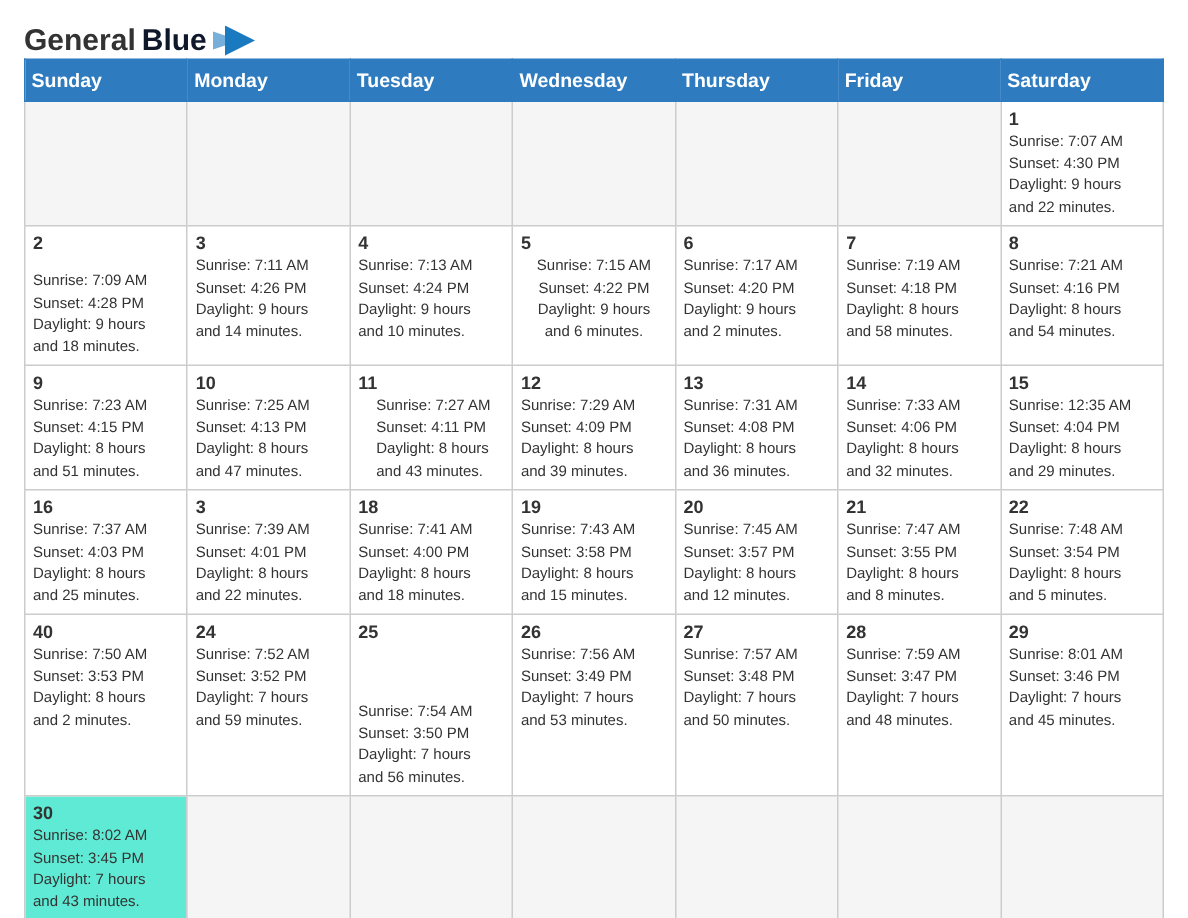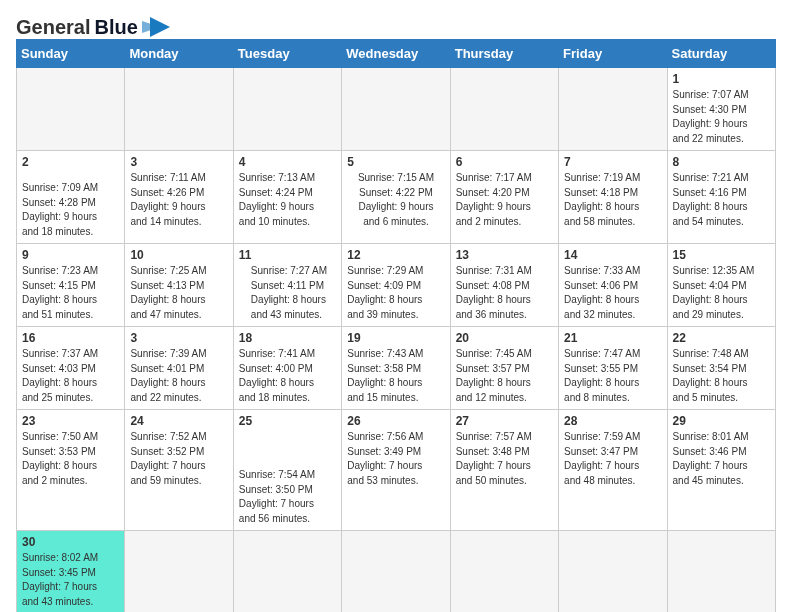--- a/index.html
+++ b/index.html
@@ -271,21 +271,21 @@
         <td>
           <span class="day-number">22</span>
           <div class="day-info" style="white-space: pre-line;">Sunrise: 7:48 AM
 Sunset: 3:54 PM
 Daylight: 8 hours
 and 5 minutes.</div>
         </td>
       </tr>
       <tr>
         <td>
-          <span class="day-number">23</span>
+          <span class="day-number">40</span>
           <div class="day-info" style="white-space: pre-line;">Sunrise: 7:50 AM
 Sunset: 3:53 PM
 Daylight: 8 hours
 and 2 minutes.</div>
         </td>
         <td>
           <span class="day-number">24</span>
           <div class="day-info" style="white-space: pre-line;">Sunrise: 7:52 AM
 Sunset: 3:52 PM
 Daylight: 7 hours

